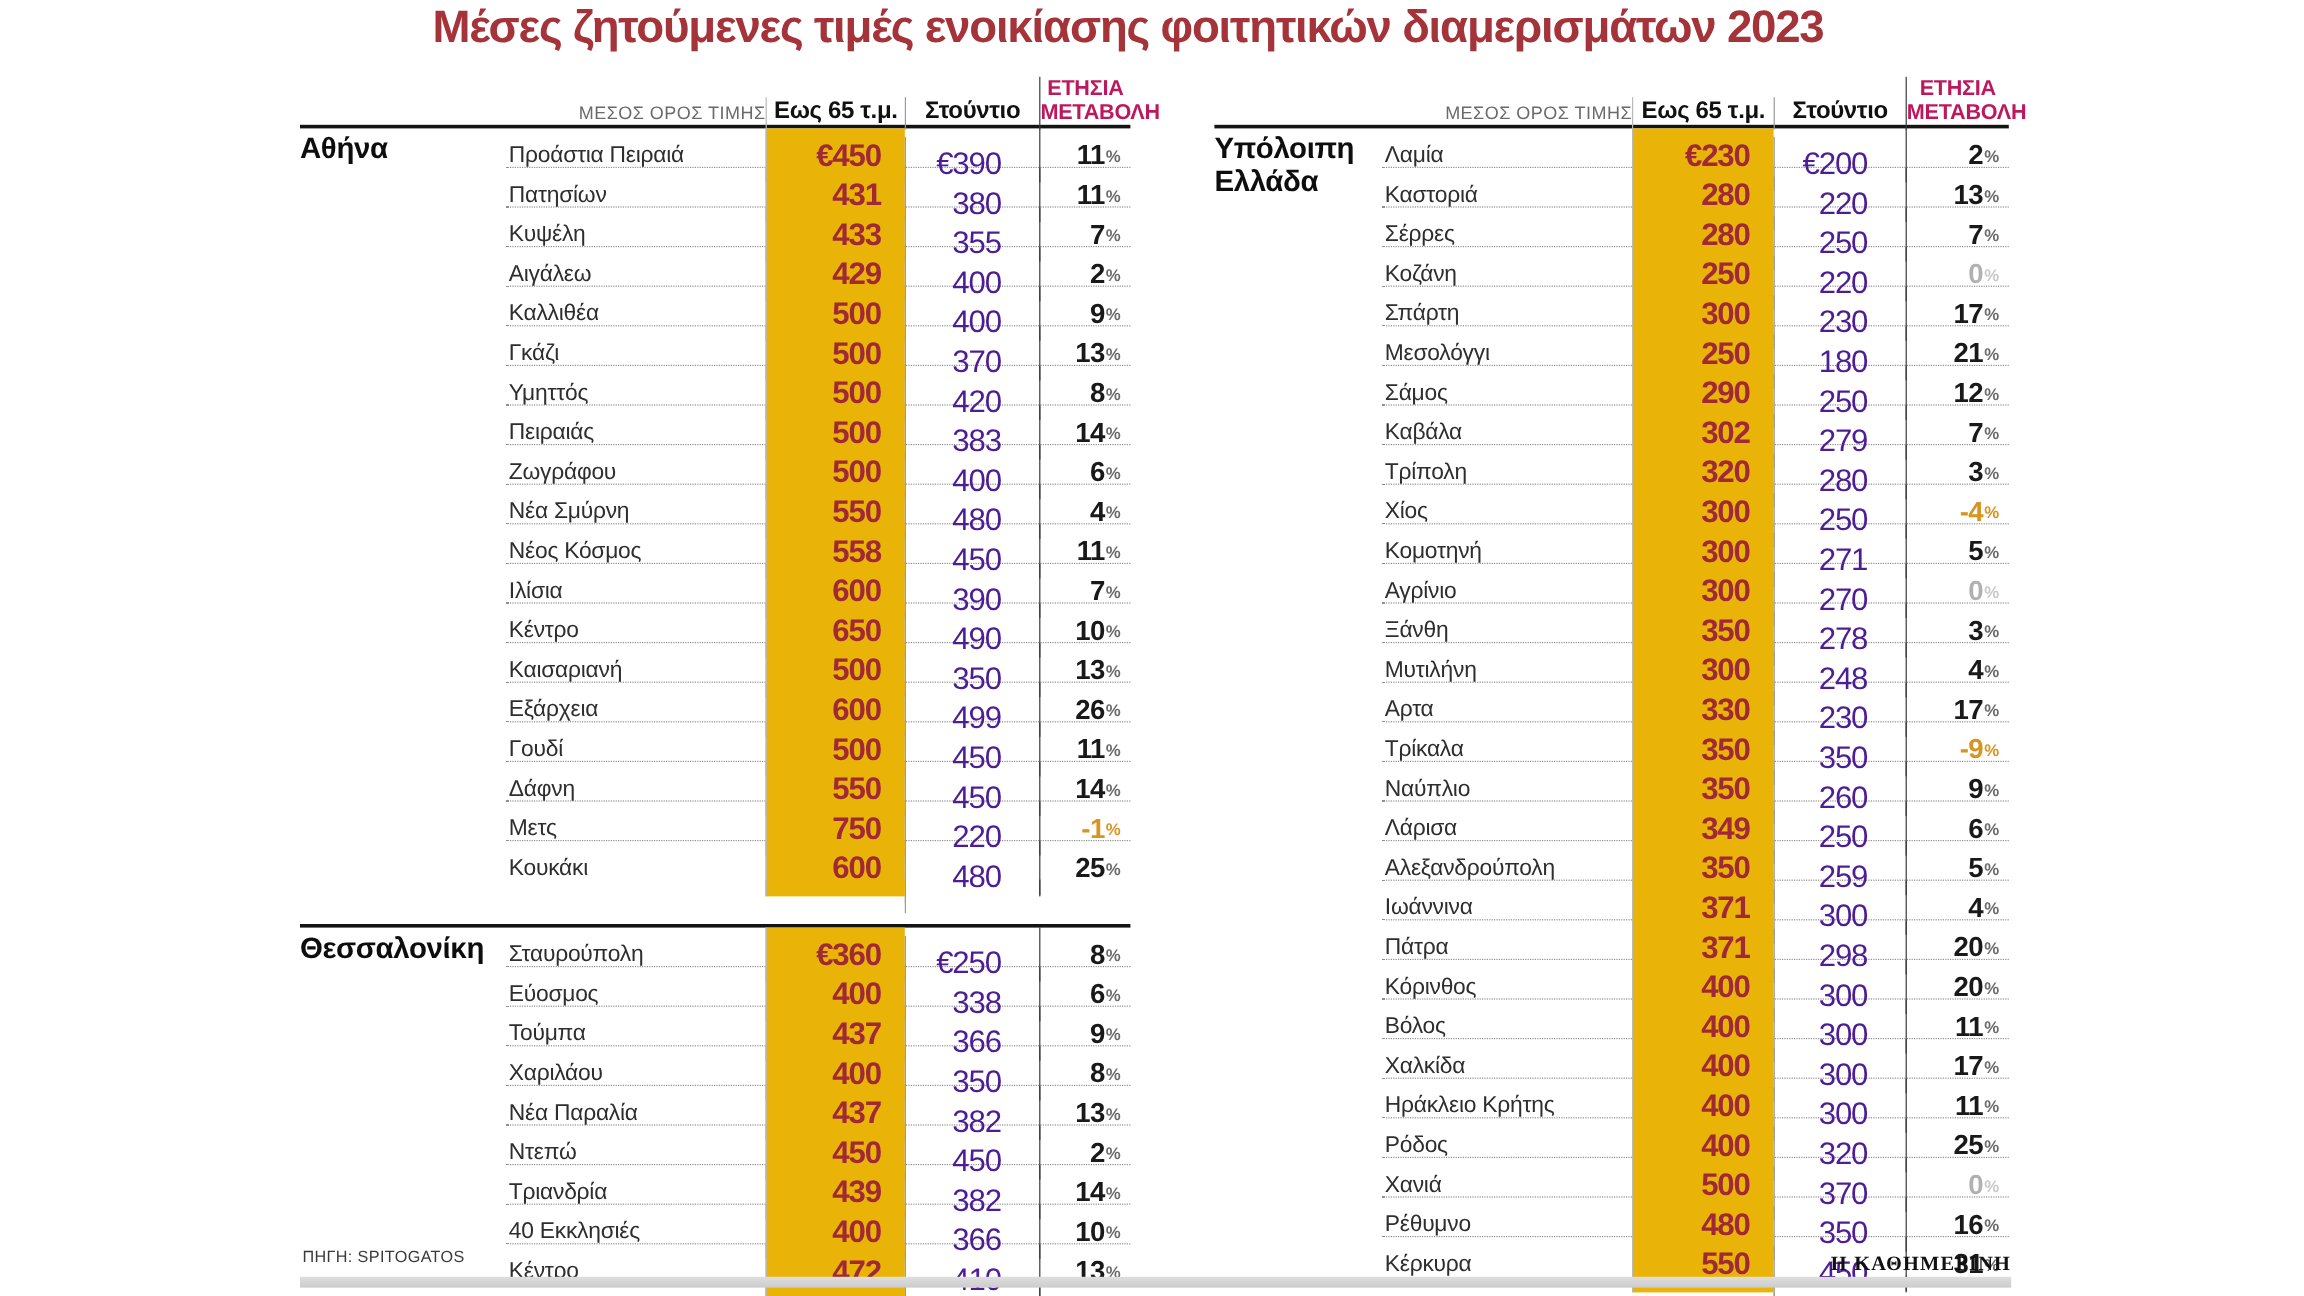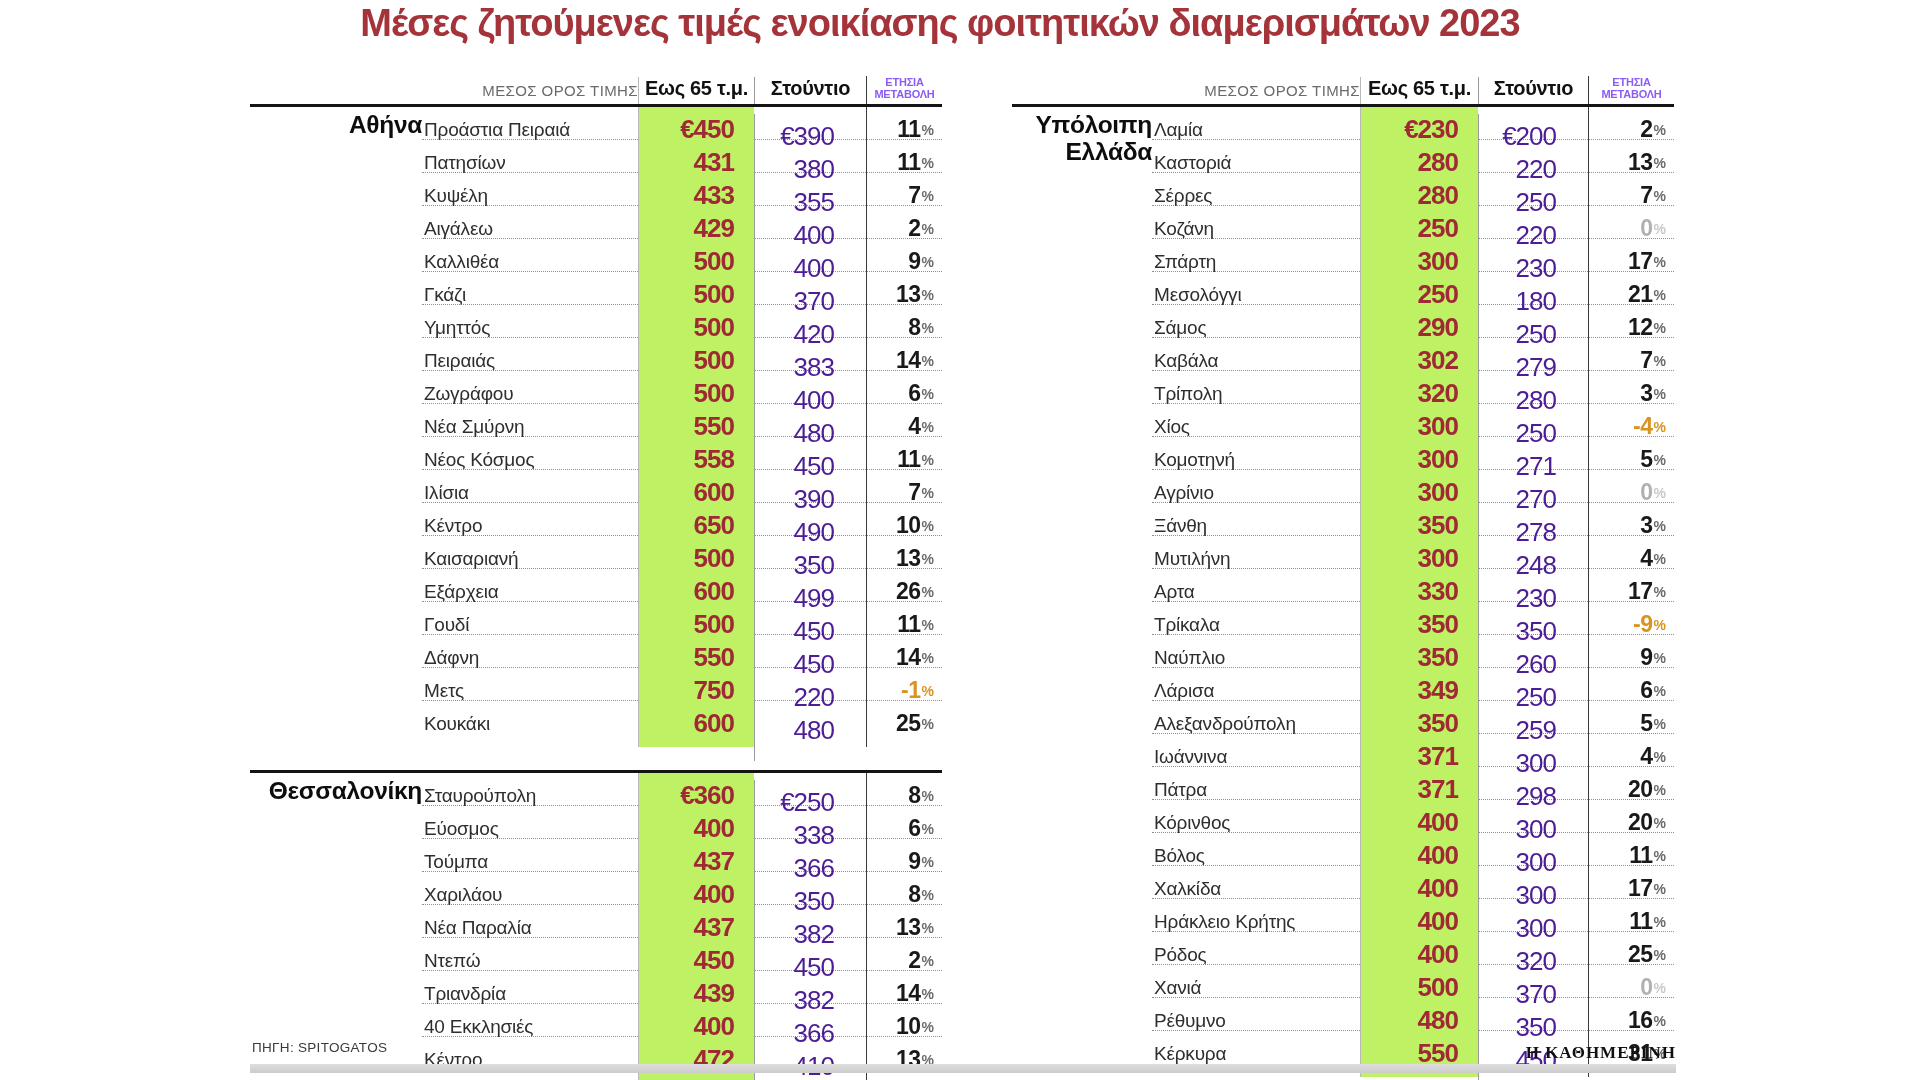--- a/index.html
+++ b/index.html
@@ -18,44 +18,44 @@
 
   .thead{
     display:grid;align-items:end;height:40px;
     grid-template-columns:calc(var(--c-region) + var(--c-name)) var(--c-price) var(--c-studio) var(--c-change);
     border-bottom:3px solid #141414;
   }
   .h-label{font-size:15px;color:#6a6a6a;letter-spacing:.4px;padding-bottom:5px;text-align:right;}
   .h-price,.h-studio{font-size:20px;font-weight:700;color:#111;text-align:center;padding-bottom:4px;letter-spacing:-0.3px;}
   .h-price{border-left:1px solid #b9b9b7;}
   .h-studio{border-left:1px solid #9a9a9a;}
-  .h-change{border-left:1px solid #3a3a3a;font-size:11px;font-weight:700;color:#8b5cf6;
+  .h-change{border-left:1px solid #3a3a3a;font-size:18px;font-weight:700;color:#be185d;
     text-align:center;line-height:1.1;padding-bottom:4px;letter-spacing:-0.2px;}
 
   .section{position:relative;}
   .section + .section{margin-top:28px;border-top:3px solid #141414;}
   .region-label{
     position:absolute;left:0;top:4px;width:var(--c-region);
-    font-size:24.5px;font-weight:700;color:#0d0d0d;letter-spacing:-0.3px;line-height:1.12;text-align:right;
+    font-size:24.5px;font-weight:700;color:#0d0d0d;letter-spacing:-0.3px;line-height:1.12;
   }
   .row{
     display:grid;align-items:center;height:32px;
     grid-template-columns:var(--c-name) var(--c-price) var(--c-studio) var(--c-change);
     margin-left:var(--c-region);
     border-bottom:1px dotted #8f8f8f;
   }
   .tail{
     display:grid;height:9px;
     grid-template-columns:var(--c-name) var(--c-price) var(--c-studio) var(--c-change);
     margin-left:var(--c-region);
   }
   .cell{height:100%;display:flex;align-items:center;}
   .cell.name{font-size:19px;color:#2e2e2e;letter-spacing:-0.2px;padding-left:2px;}
   .cell.price{
-    background:#bef264;border-left:1px solid #b9b9b7;
+    background:#eab308;border-left:1px solid #b9b9b7;
     font-size:26px;font-weight:700;color:#9f2934;letter-spacing:-1px;
     justify-content:flex-end;padding-right:20px;box-sizing:border-box;
   }
   .cell.studio{
     border-left:1px solid #9a9a9a;
     font-size:26px;font-weight:400;color:#4c1d95;letter-spacing:-1px;
     justify-content:flex-end;padding-right:32px;box-sizing:border-box;margin-top:14px;
   }
   .cell.change{
     border-left:1px solid #3a3a3a;

